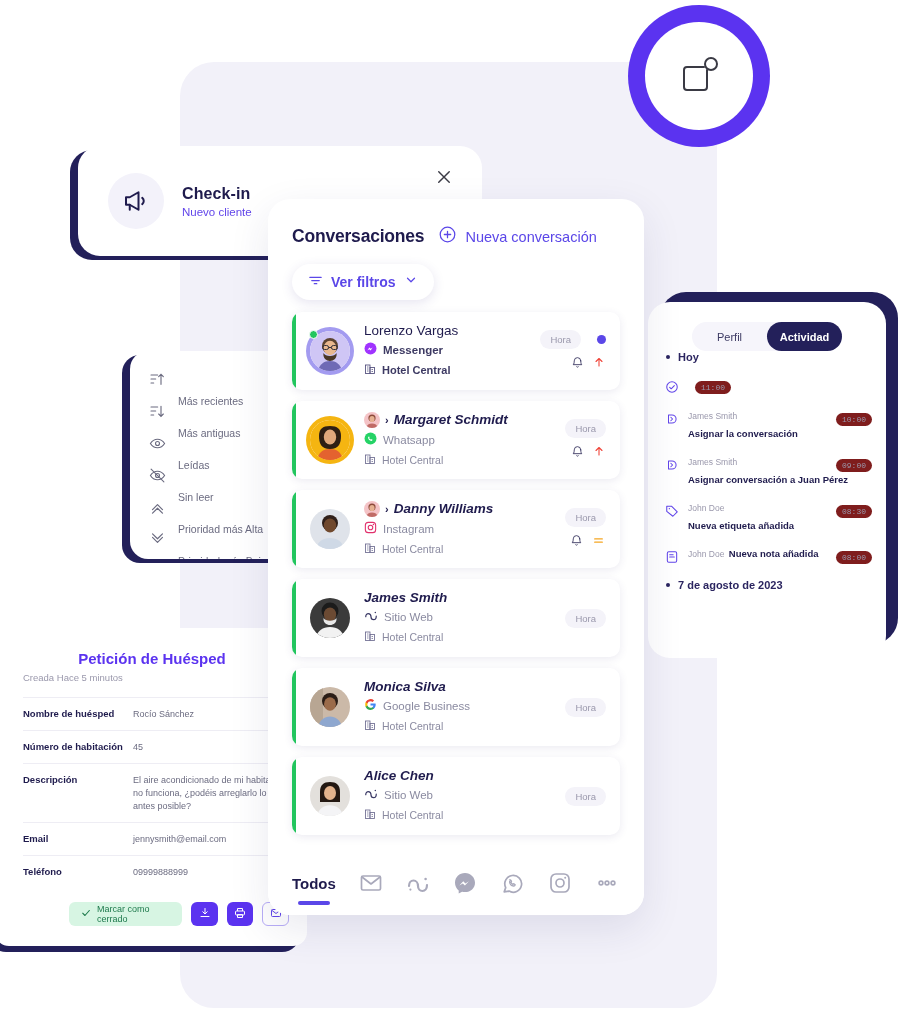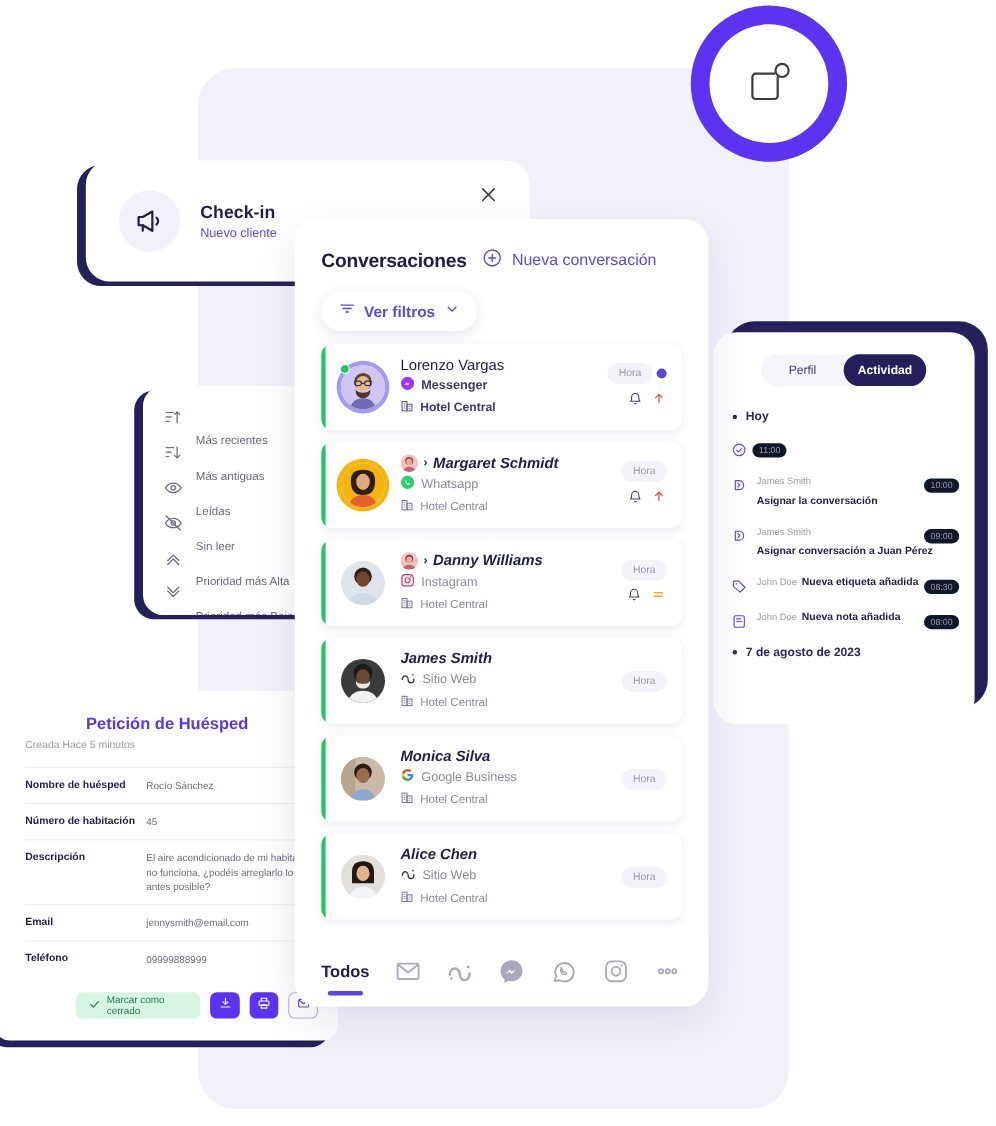--- a/index.html
+++ b/index.html
@@ -124,39 +124,39 @@
     border-radius: 16px;
     display: flex; align-items: center;
   }
   .seg-btn {
     flex: 1; height: 29px; border-radius: 16px;
     display: flex; align-items: center; justify-content: center;
     font-size: 11px; color: #3d3a63; font-weight: 500;
   }
   .seg-btn.active { background: #23205a; color: #ffffff; font-weight: bold; }
   .act-daylabel {
-    margin-top: 22px;
     font-size: 11px; font-weight: bold; color: #2b2560;
     display: flex; align-items: center; gap: 8px;
     padding-left: 4px;
   }
   .act-daylabel::before { content: ""; width: 4px; height: 4px; border-radius: 50%; background: #2b2560; display: block; }
   .act-row {
     display: flex; align-items: flex-start;
     margin-top: 10px; padding-left: 2px;
   }
   .act-ico { width: 16px; height: 16px; flex: 0 0 auto; margin-top: 6px; display: flex; align-items: center; justify-content: center; }
   .act-body { margin-left: 8px; flex: 1 1 auto; min-width: 0; }
   .act-who { font-size: 8.5px; color: #9a98ac; line-height: 1.3; }
   .act-what { font-size: 9.5px; color: #1f1b4d; font-weight: bold; line-height: 1.35; white-space: nowrap; }
   .act-time {
-    flex: 0 0 auto; margin-top: 8px; margin-left: 4px;
+    flex: 0 0 auto; margin-top: 8px; margin-left: 15px;
     font-size: 8px; color: #9a98ac;
-    background: #0f172a; border-radius: 9px;
+    background: #7f1d1d; border-radius: 9px;
     padding: 2px 6px;
+    font-family: Liberation Mono, monospace;
   }
   .act-daylabel.second { margin-top: 14px; }
 
   
   .conv-card {
     position: absolute;
     left: 268px; top: 199px;
     width: 376px; height: 716px;
     background: #ffffff;
     border-radius: 22px;
@@ -233,21 +233,21 @@
   .conv-chan { display: flex; align-items: center; gap: 6px; margin-top: 3px; }
   .conv-chan-lbl { font-size: 11.5px; color: #8a8aa0; }
   .conv-chan-lbl.bold { font-weight: bold; color: #3d3a63; }
   .conv-hotel { display: flex; align-items: center; gap: 6px; margin-top: 2px; }
   .conv-hotel-lbl { font-size: 10.5px; color: #8a8aa0; }
   .conv-hotel-lbl.bold { font-weight: bold; color: #3d3a63; font-size: 11px; }
   .conv-right {
     flex: 0 0 auto; width: 74px; padding-right: 14px;
     display: flex; flex-direction: column; align-items: flex-end; gap: 6px;
   }
-  .hora-line { display: flex; align-items: center; gap: 4px; }
+  .hora-line { display: flex; align-items: center; gap: 16px; }
   .hora {
     font-size: 9.5px; color: #9a98ac;
     background: #f4f3f9; border-radius: 10px;
     padding: 4px 10px;
   }
   .blue-dot { width: 9px; height: 9px; border-radius: 50%; background: #5b47e8; flex: 0 0 auto; }
   .prio-line { display: flex; align-items: center; gap: 9px; padding-right: 1px; }
 
   
   .chan-bar {

